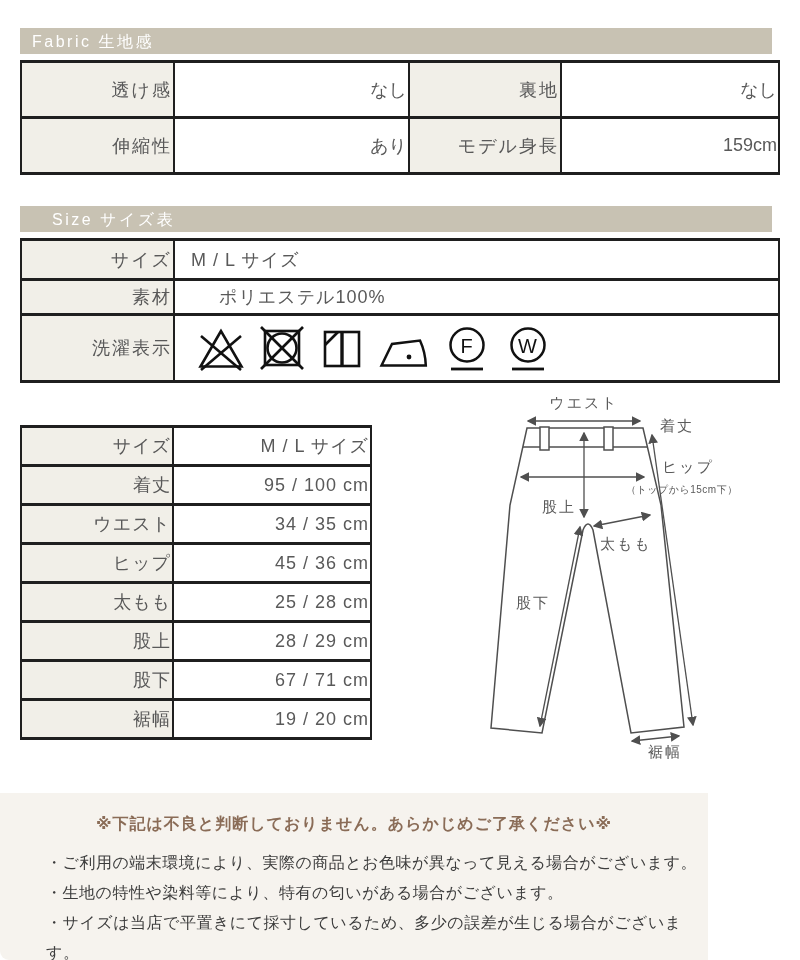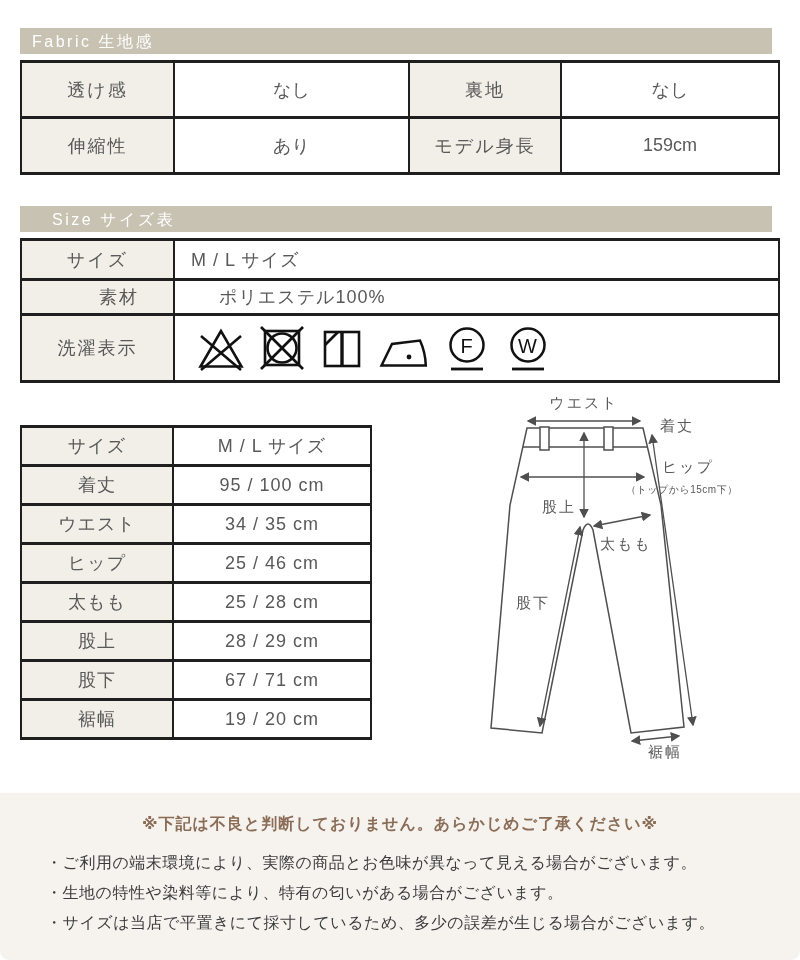--- a/index.html
+++ b/index.html
@@ -13,21 +13,21 @@
     background:#c8c2b3; color:#ffffff; font-size:16px; line-height:27px;
     letter-spacing:2.5px; padding-left:12px; box-sizing:border-box;
   }
   #fabric-bar { top:28px; }
   #size-bar { top:206px;padding-left:32px; }
 
   
   table.tbl { position:absolute; border-collapse:collapse; table-layout:fixed; background:#ffffff; }
   table.tbl td {
     border:2px solid #1f1f1f; border-top-width:3px; border-bottom-width:3px;
-    font-size:18px; color:#595959; text-align:center; vertical-align:middle;
+    font-size:18px; color:#595959; text-align:right; vertical-align:middle;
     overflow:hidden; white-space:nowrap;
   }
   td.lbl { background:#f1efe8; color:#4a4a4a; letter-spacing:2px; }
 
   #fabric-table { left:20px; top:60px; width:760px; }
   #fabric-table td { height:51px; }
 
   #info-table { left:20px; top:238px; width:760px; }
   #info-table td.val { text-align:left; padding-left:16px; letter-spacing:1px; }
   #info-table tr.r1 td { height:35px; }
@@ -40,21 +40,21 @@
   #meas-table td { height:34px; letter-spacing:1px; }
 
   
   #diagram { position:absolute; left:480px; top:390px; }
   #diagram text { fill:#5a5a5a; font-size:15px; letter-spacing:2px;
     font-family:"Liberation Sans","DejaVu Sans",sans-serif; }
   #diagram text.small { font-size:10px; letter-spacing:0.5px; }
 
   
   #notice {
-    position:absolute; left:0; top:793px; width:800px; height:167px;
+    position:absolute; left:0; top:793px; width:708px; height:167px;
     background:#f6f3ee;
   }
   .notice-title {
     margin-top:21px; text-align:center; color:#8a6c57;
     font-size:16px; font-weight:bold; letter-spacing:1px;
   }
   .bullets { margin:13px 0 12px 46px; }
   .bullet { font-size:16px; color:#3c3c3c; line-height:30px; letter-spacing:0.5px; }
 </style>
 </head>
@@ -162,21 +162,21 @@
     <tr>
       <td class="lbl">着丈</td>
       <td>95 / 100 cm</td>
     </tr>
     <tr>
       <td class="lbl">ウエスト</td>
       <td>34 / 35 cm</td>
     </tr>
     <tr>
       <td class="lbl">ヒップ</td>
-      <td>25 / 46 cm</td>
+      <td>45 / 36 cm</td>
     </tr>
     <tr>
       <td class="lbl">太もも</td>
       <td>25 / 28 cm</td>
     </tr>
     <tr>
       <td class="lbl">股上</td>
       <td>28 / 29 cm</td>
     </tr>
     <tr>

